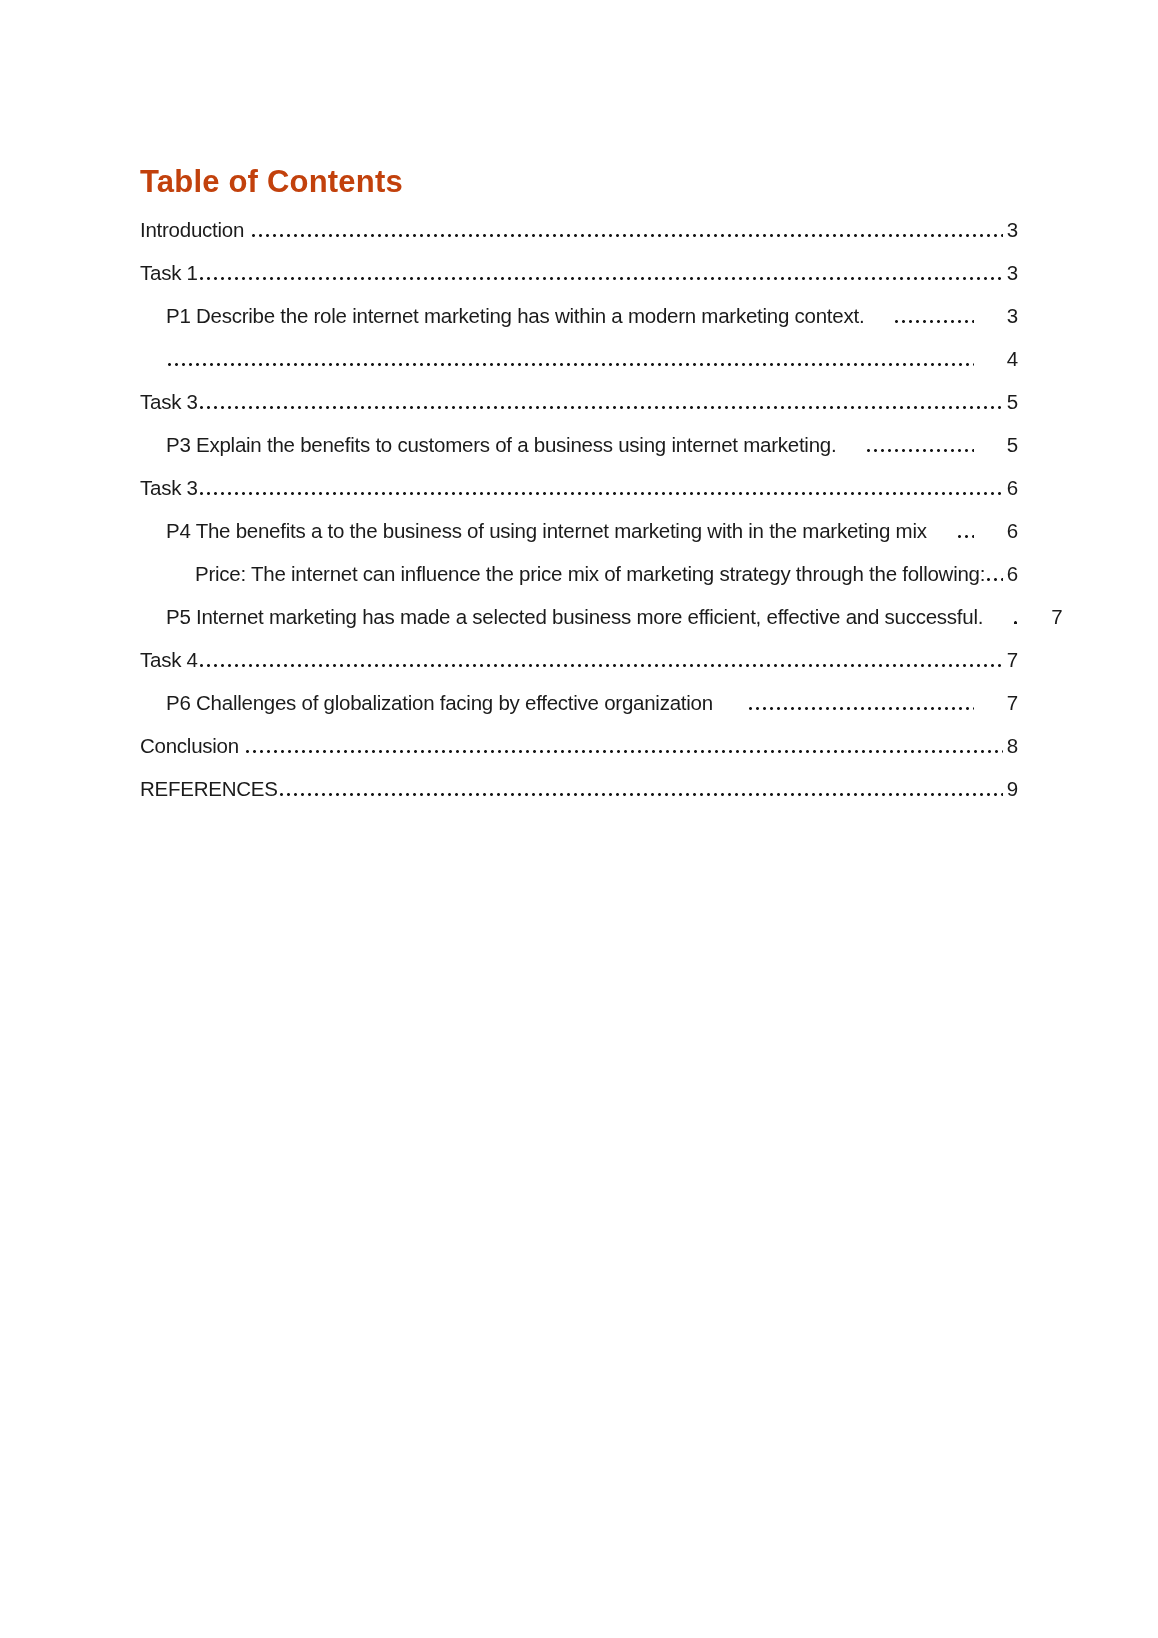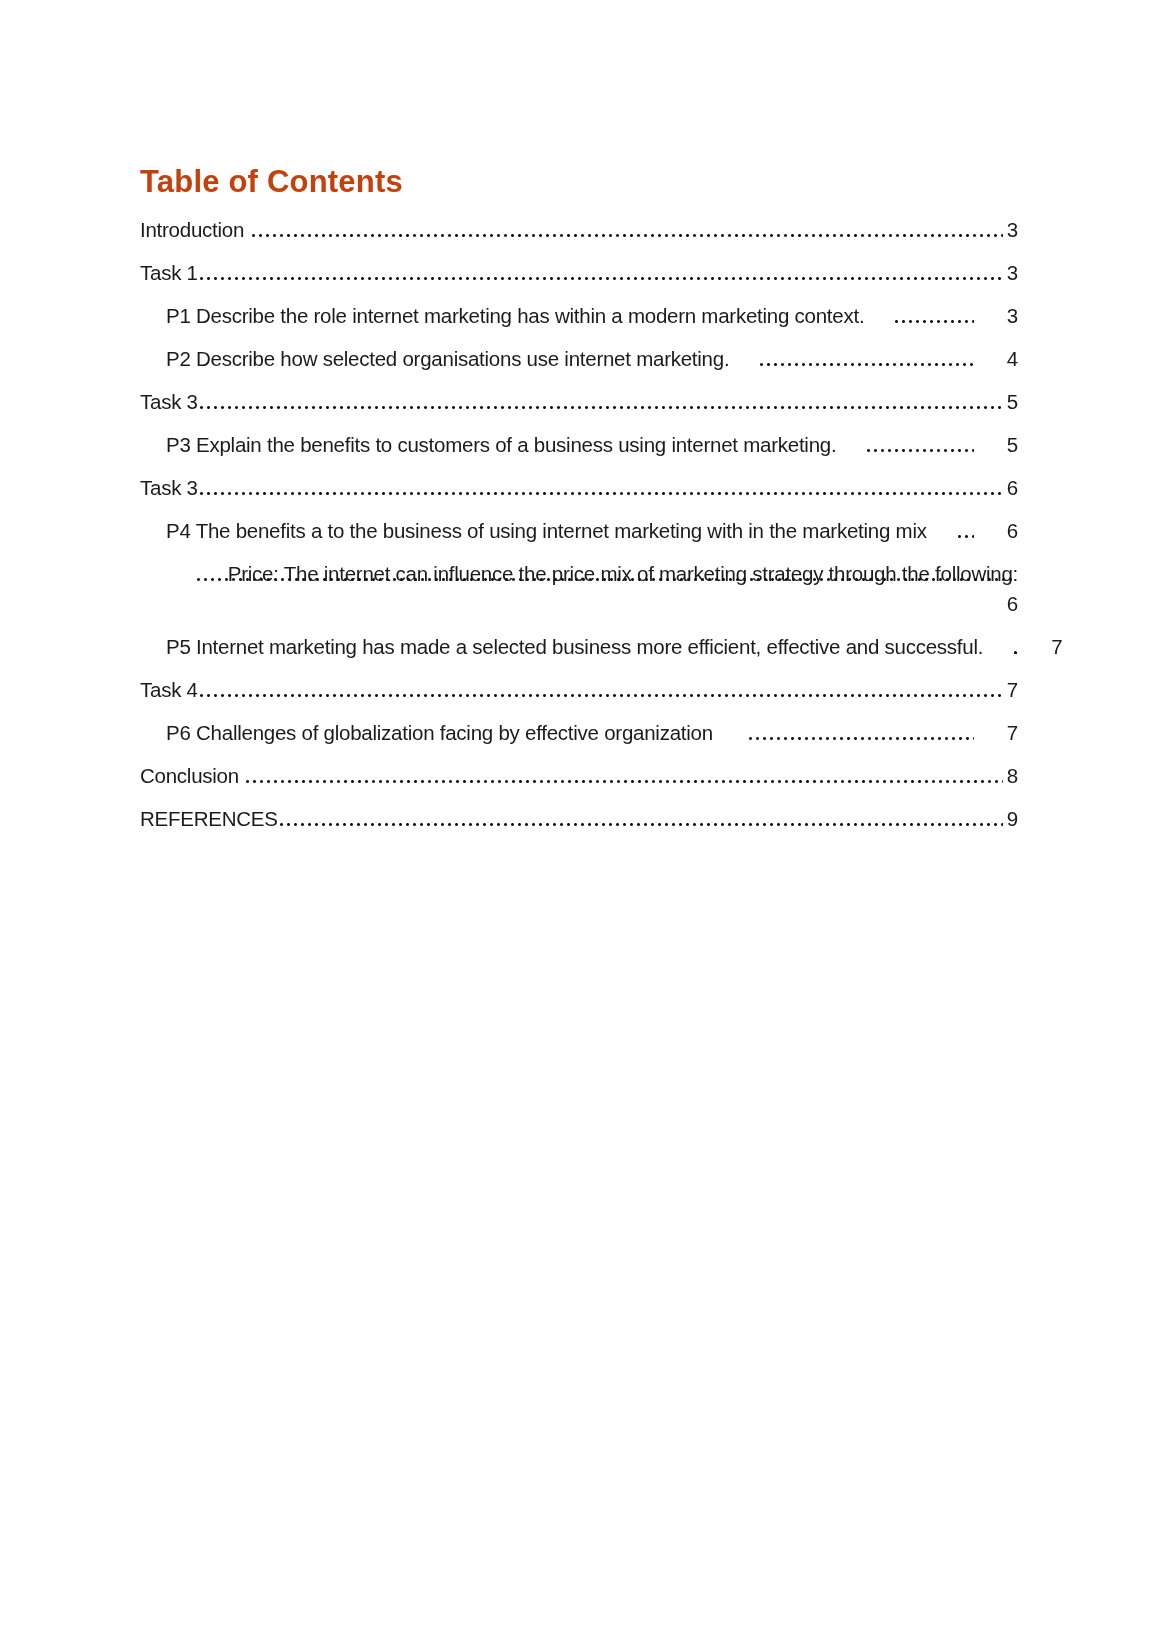--- a/index.html
+++ b/index.html
@@ -27,29 +27,29 @@
     line-height: 40px;
     font-weight: bold;
     color: #c2410c;
     letter-spacing: 0.2px;
   }
   .toc-list {
     width: 100%;
   }
   .toc-row {
     display: flex;
-    align-items: flex-end;
+    align-items: flex-start;
     font-size: 20.5px;
     line-height: 30px;
     letter-spacing: -0.25px;
     color: #1b1b1b;
     margin-bottom: 13px;
   }
   .toc-row.lvl1 { padding-left: 26px; gap: 29px; }
-  .toc-row.lvl2 { padding-left: 55px; flex-direction: column; }
+  .toc-row.lvl2 { padding-left: 55px; }
   .toc-label {
     white-space: pre;
     flex: 0 0 auto;
   }
   .toc-leader {
     flex: 1 1 auto;
     min-width: 10px;
     position: relative;
     align-self: stretch;
   }
@@ -85,21 +85,20 @@
     <span class="toc-label">Task 1</span>
     <span class="toc-leader"></span>
     <span class="toc-page">3</span>
   </div>
         <div class="toc-row lvl1">
     <span class="toc-label">P1 Describe the role internet marketing has within a modern marketing context.</span>
     <span class="toc-leader"></span>
     <span class="toc-page">3</span>
   </div>
         <div class="toc-row lvl1">
-    <span class="toc-label">P2 Describe how selected organisations use internet marketing.</span>
     <span class="toc-leader"></span>
     <span class="toc-page">4</span>
   </div>
         <div class="toc-row lvl0">
     <span class="toc-label">Task 3</span>
     <span class="toc-leader"></span>
     <span class="toc-page">5</span>
   </div>
         <div class="toc-row lvl1">
     <span class="toc-label">P3 Explain the benefits to customers of a business using internet marketing.</span>

